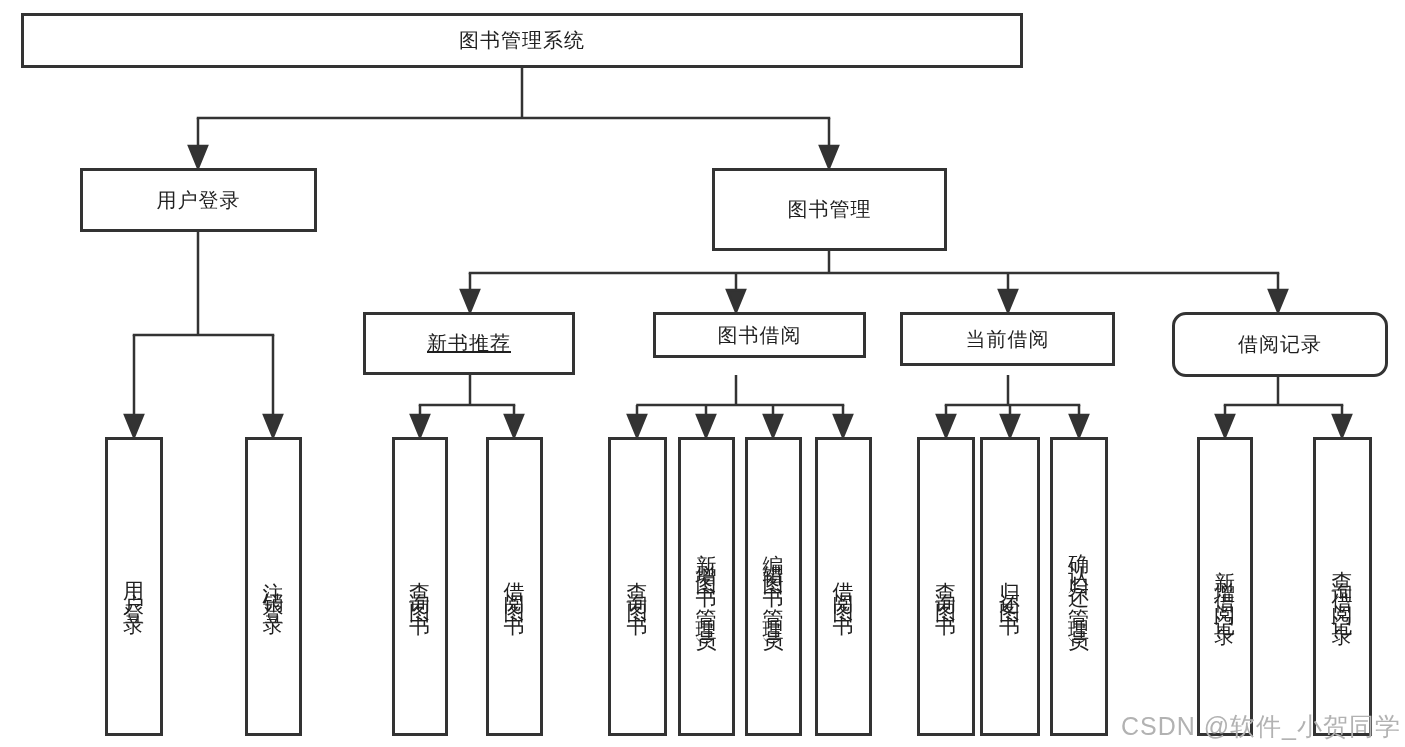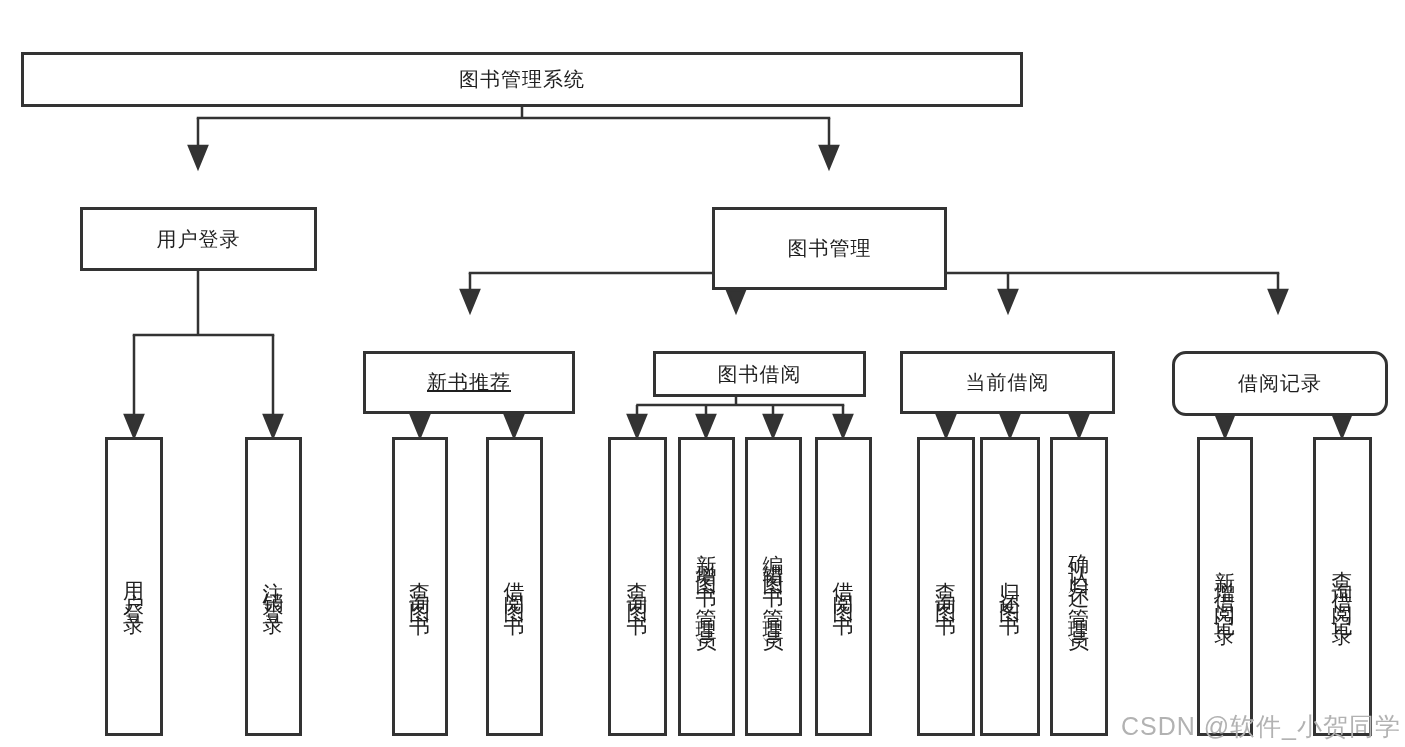--- a/index.html
+++ b/index.html
@@ -25,21 +25,20 @@
     position: absolute;
     background: #ffffff;
     border: 3px solid #333333;
     display: flex;
     align-items: center;
     justify-content: center;
     color: #1f1f1f;
     font-size: 20px;
     letter-spacing: 1px;
     z-index: 2;
-    margin-top: 39px;
   }
 
   .leaf {
     position: absolute;
     top: 437px;
     height: 299px;
     background: #ffffff;
     border: 3px solid #333333;
     display: flex;
     align-items: center;
@@ -147,21 +146,21 @@
   <div class="node" style="left:712px; top:168px; width:235px; height:83px;">
     <span>图书管理</span>
   </div>
 
   <div class="node" style="left:363px; top:312px; width:212px; height:63px;text-decoration:underline;">
     <span>新书推荐</span>
   </div>
   <div class="node" style="left:653px; top:312px; width:213px; height:46px;">
     <span>图书借阅</span>
   </div>
-  <div class="node" style="left:900px; top:312px; width:215px; height:63px;">
+  <div class="node" style="left:900px; top:312px; width:215px; height:54px;">
     <span>当前借阅</span>
   </div>
   <div class="node" style="left:1172px; top:312px; width:216px; height:65px;border-radius:14px;">
     <span>借阅记录</span>
   </div>
 
   <div class="leaf" style="left:105px; width:58px;">
     <span class="vtext">用户登录</span>
   </div>
   <div class="leaf" style="left:245px; width:57px;">

